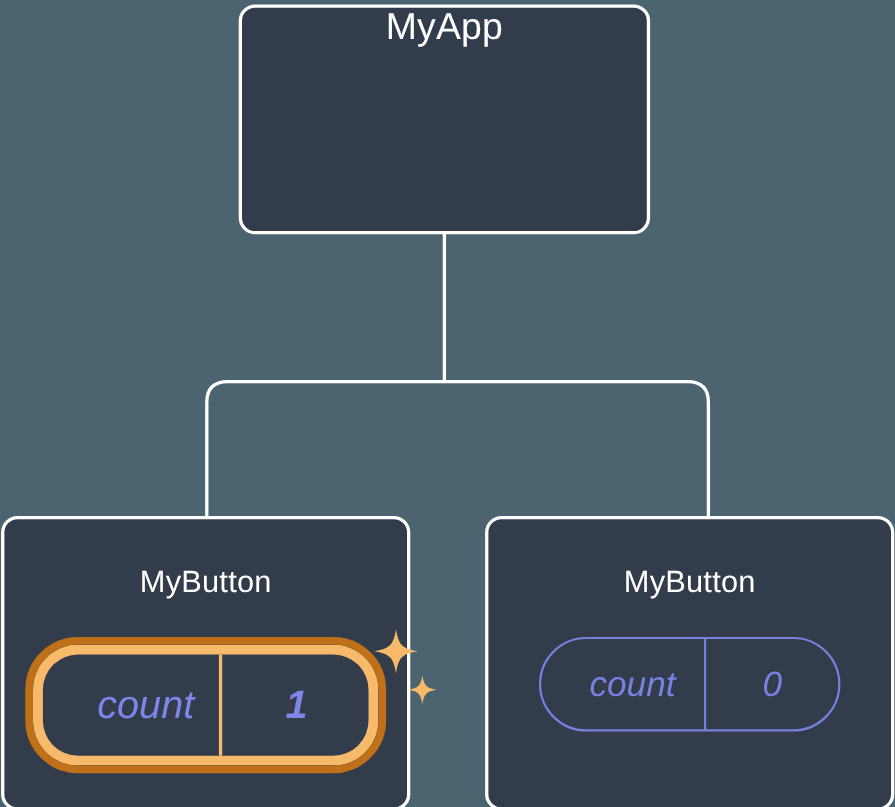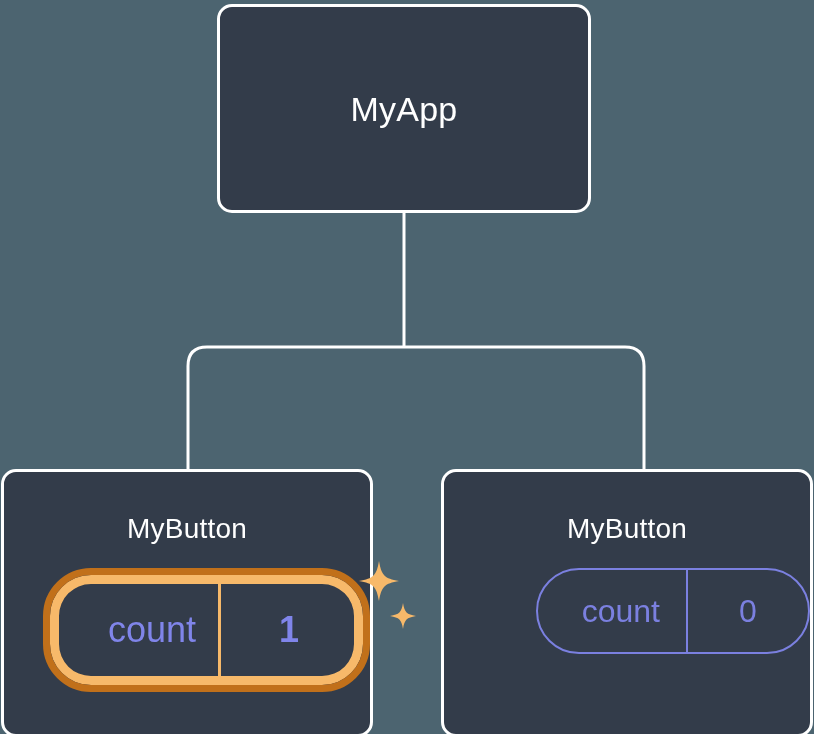--- a/index.html
+++ b/index.html
@@ -37,21 +37,21 @@
     border-radius: 15px;
     display: flex;
     flex-direction: column;
     align-items: center;
   }
   .node-root {
     left: 217px;
     top: 4px;
     width: 374px;
     height: 209px;
-    justify-content: center;
+    justify-content: flex-start;
   }
   .node-child-left {
     left: 1px;
     top: 469px;
     width: 372px;
     height: 268px;
     justify-content: flex-start;
     padding-top: 43px;
   }
   .node-child-right {
@@ -69,24 +69,25 @@
     letter-spacing: 0.2px;
     line-height: 1;
     white-space: nowrap;
   }
   .node-child-left .node-title,
   .node-child-right .node-title {
     font-size: 28px;
   }
   .state-area {
     position: relative;
-    margin-top: 25px;
-    display: flex;
-    justify-content: flex-end;
+    margin-top: 36px;
+    display: flex;
+    justify-content: center;
     width: 100%;
+    font-style: italic;
   }
 
   
   .pill {
     position: relative;
     box-sizing: border-box;
     display: flex;
     align-items: stretch;
     height: 86px;
     border: 2px solid #7b80e0;

